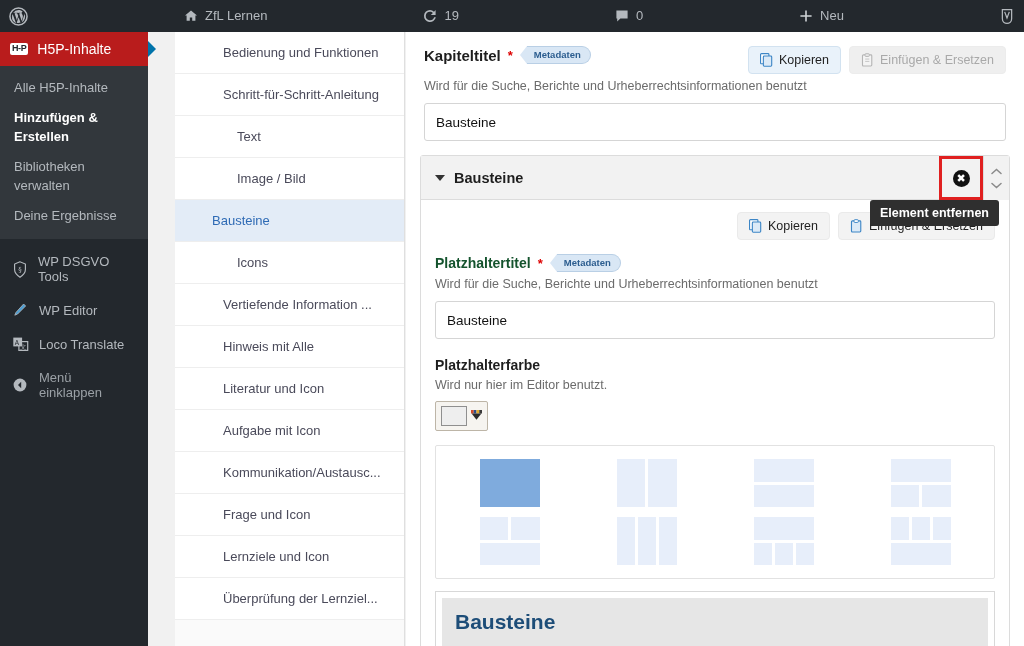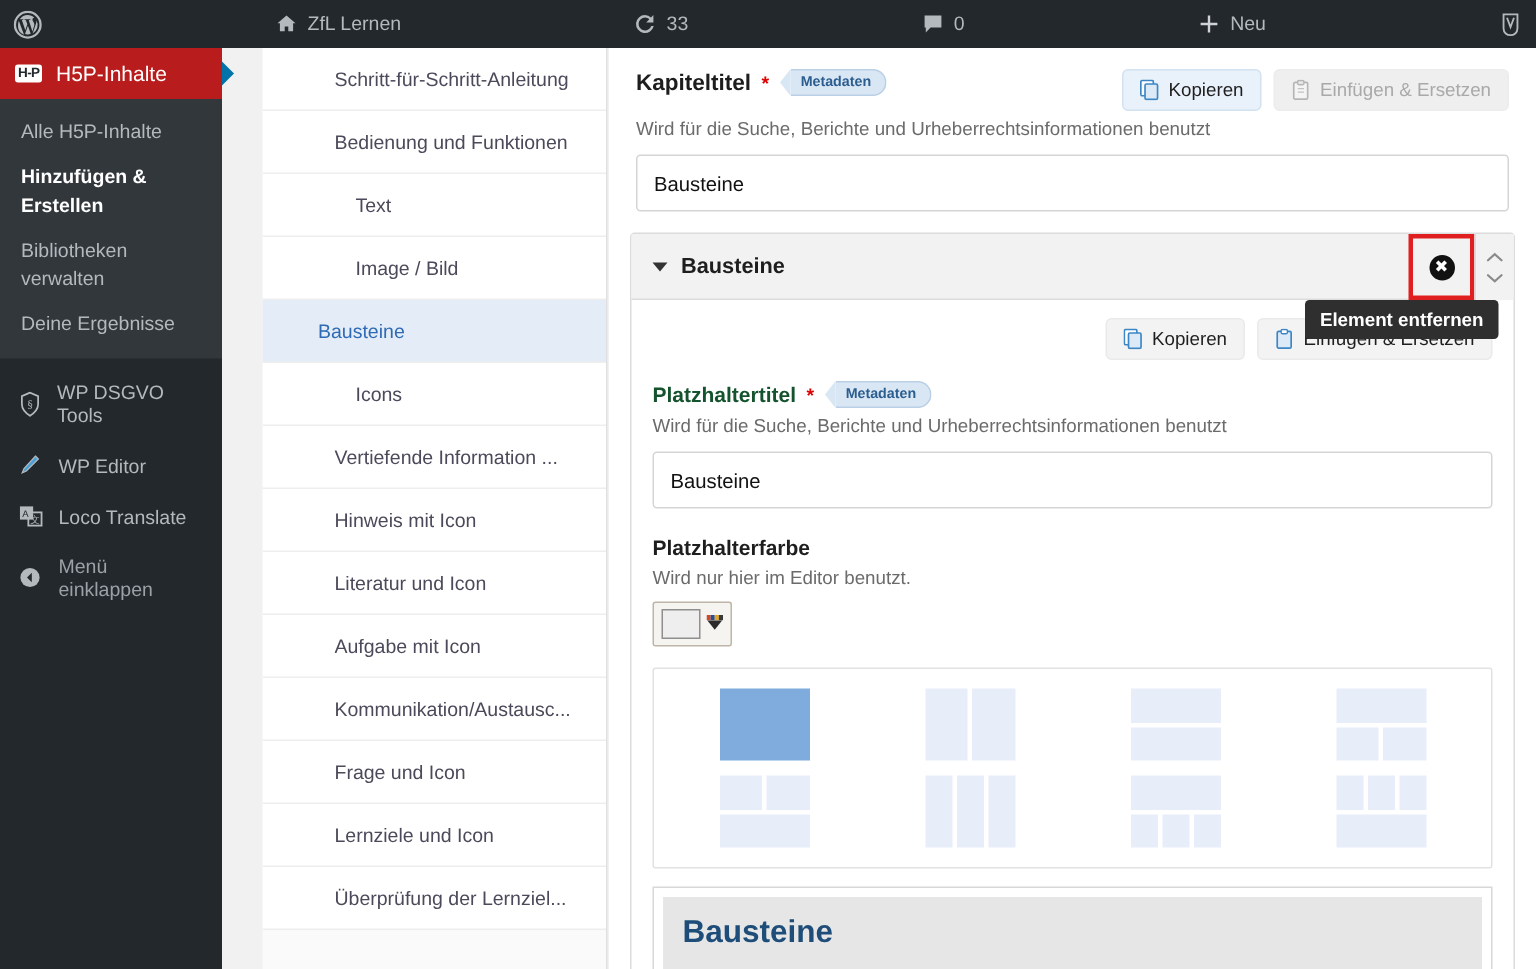--- a/index.html
+++ b/index.html
@@ -262,21 +262,21 @@
       </span>
       <span class="ab-label">ZfL Lernen</span>
     </div>
 
     <div class="ab-item">
       <span class="ab-ico">
         <svg width="16" height="16" viewBox="0 0 20 20">
             <path d="M10 2.5a7.5 7.5 0 1 0 7.3 9.2h-2.1A5.4 5.4 0 1 1 10 4.6c1.4 0 2.7.6 3.6 1.5l-2.6 2.6H17V2.6l-2 2A7.5 7.5 0 0 0 10 2.5z" fill="#b4b9be"></path>
           </svg>
       </span>
-      <span class="ab-label">33</span>
+      <span class="ab-label">19</span>
     </div>
 
     <div class="ab-item">
       <span class="ab-ico">
         <svg width="16" height="16" viewBox="0 0 20 20">
             <path d="M3 3h14v10H8l-4 4v-4H3V3z" fill="#b4b9be"></path>
           </svg>
       </span>
       <span class="ab-label">0</span>
     </div>
@@ -358,42 +358,42 @@
         <span>Menü einklappen</span>
       </div>
 
     </div>
   </div>
 
   <div class="gutter"></div>
 
   <div class="navlist">
       <div class="nav-row lvl1">
+        <span class="nav-label">Bedienung und Funktionen</span>
+      </div>
+      <div class="nav-row lvl1">
         <span class="nav-label">Schritt-für-Schritt-Anleitung</span>
-      </div>
-      <div class="nav-row lvl1">
-        <span class="nav-label">Bedienung und Funktionen</span>
       </div>
       <div class="nav-row lvl2">
         <span class="nav-label">Text</span>
       </div>
       <div class="nav-row lvl2">
         <span class="nav-label">Image / Bild</span>
       </div>
       <div class="nav-row lvl3 sel">
         <span class="nav-label">Bausteine</span>
       </div>
       <div class="nav-row lvl2">
         <span class="nav-label">Icons</span>
       </div>
       <div class="nav-row lvl1">
         <span class="nav-label">Vertiefende Information ...</span>
       </div>
       <div class="nav-row lvl1">
-        <span class="nav-label">Hinweis mit Icon</span>
+        <span class="nav-label">Hinweis mit Alle</span>
       </div>
       <div class="nav-row lvl1">
         <span class="nav-label">Literatur und Icon</span>
       </div>
       <div class="nav-row lvl1">
         <span class="nav-label">Aufgabe mit Icon</span>
       </div>
       <div class="nav-row lvl1">
         <span class="nav-label">Kommunikation/Austausc...</span>
       </div>

